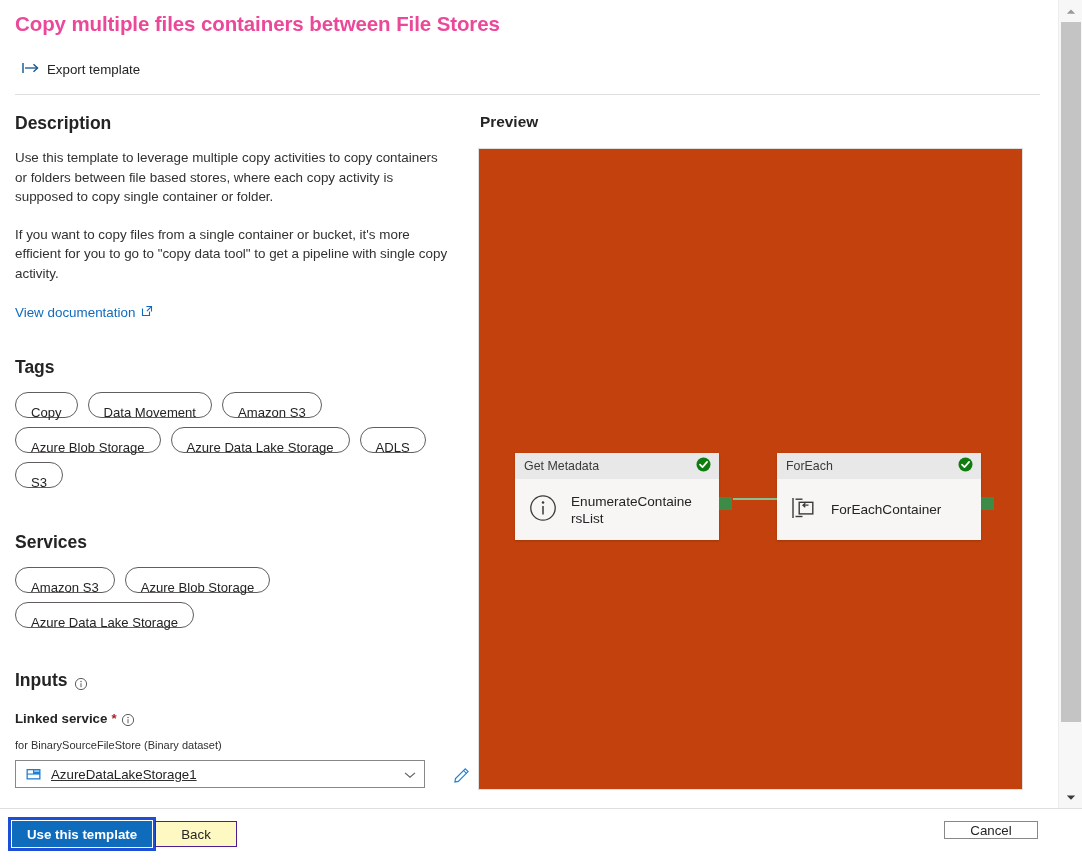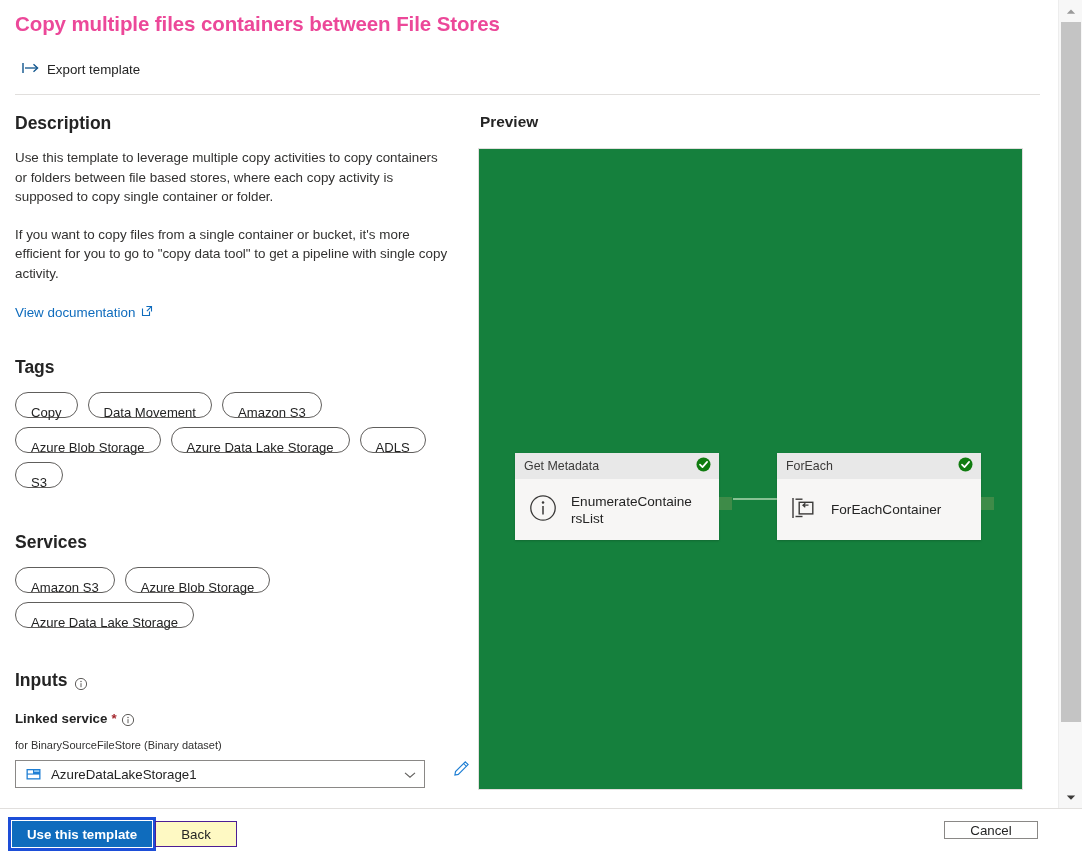--- a/index.html
+++ b/index.html
@@ -141,23 +141,24 @@
     text-align: center;
   }
   .req-star { color: #a4262c; font-weight: 700; }
   .field-sub {
     font-size: 11px;
     color: #323130;
     margin-top: 13px;
   }
   .field-row {
     display: flex;
-    align-items: flex-start;
+    align-items: flex-end;
     gap: 28px;
     margin-top: 9px;
+    text-decoration: underline;
   }
   .combo {
     width: 447px;
     height: 28px;
     border: 1px solid #8a8886;
     background: #fff;
     display: flex;
     align-items: center;
     padding: 0 8px 0 10px;
     box-sizing: border-box;
@@ -176,21 +177,21 @@
 
   
   #preview-head {
     font-size: 15.4px;
     font-weight: 600;
     color: #242424;
     margin: 0 0 17px 2px;
   }
   #preview-panel {
     border: 1px solid #e1dfdd;
-    background: #15803d;
+    background: #c2410c;
     height: 642px;
     position: relative;
     width: 545px;
     box-sizing: border-box;
   }
 
   
   .node {
     position: absolute;
     width: 204px;

